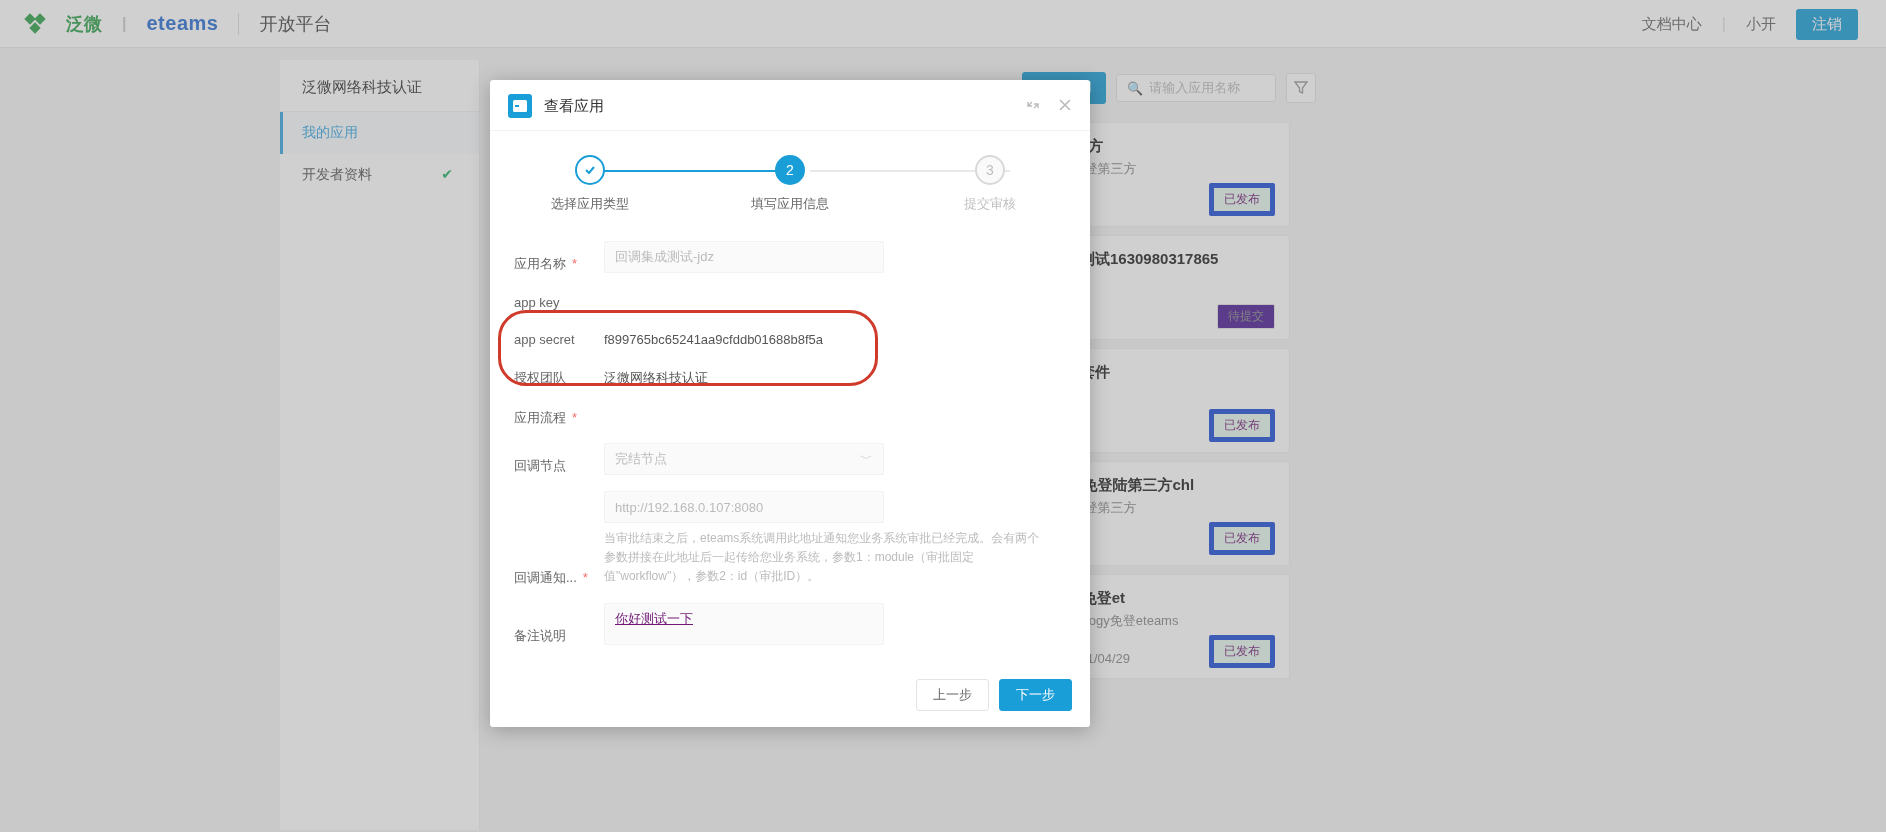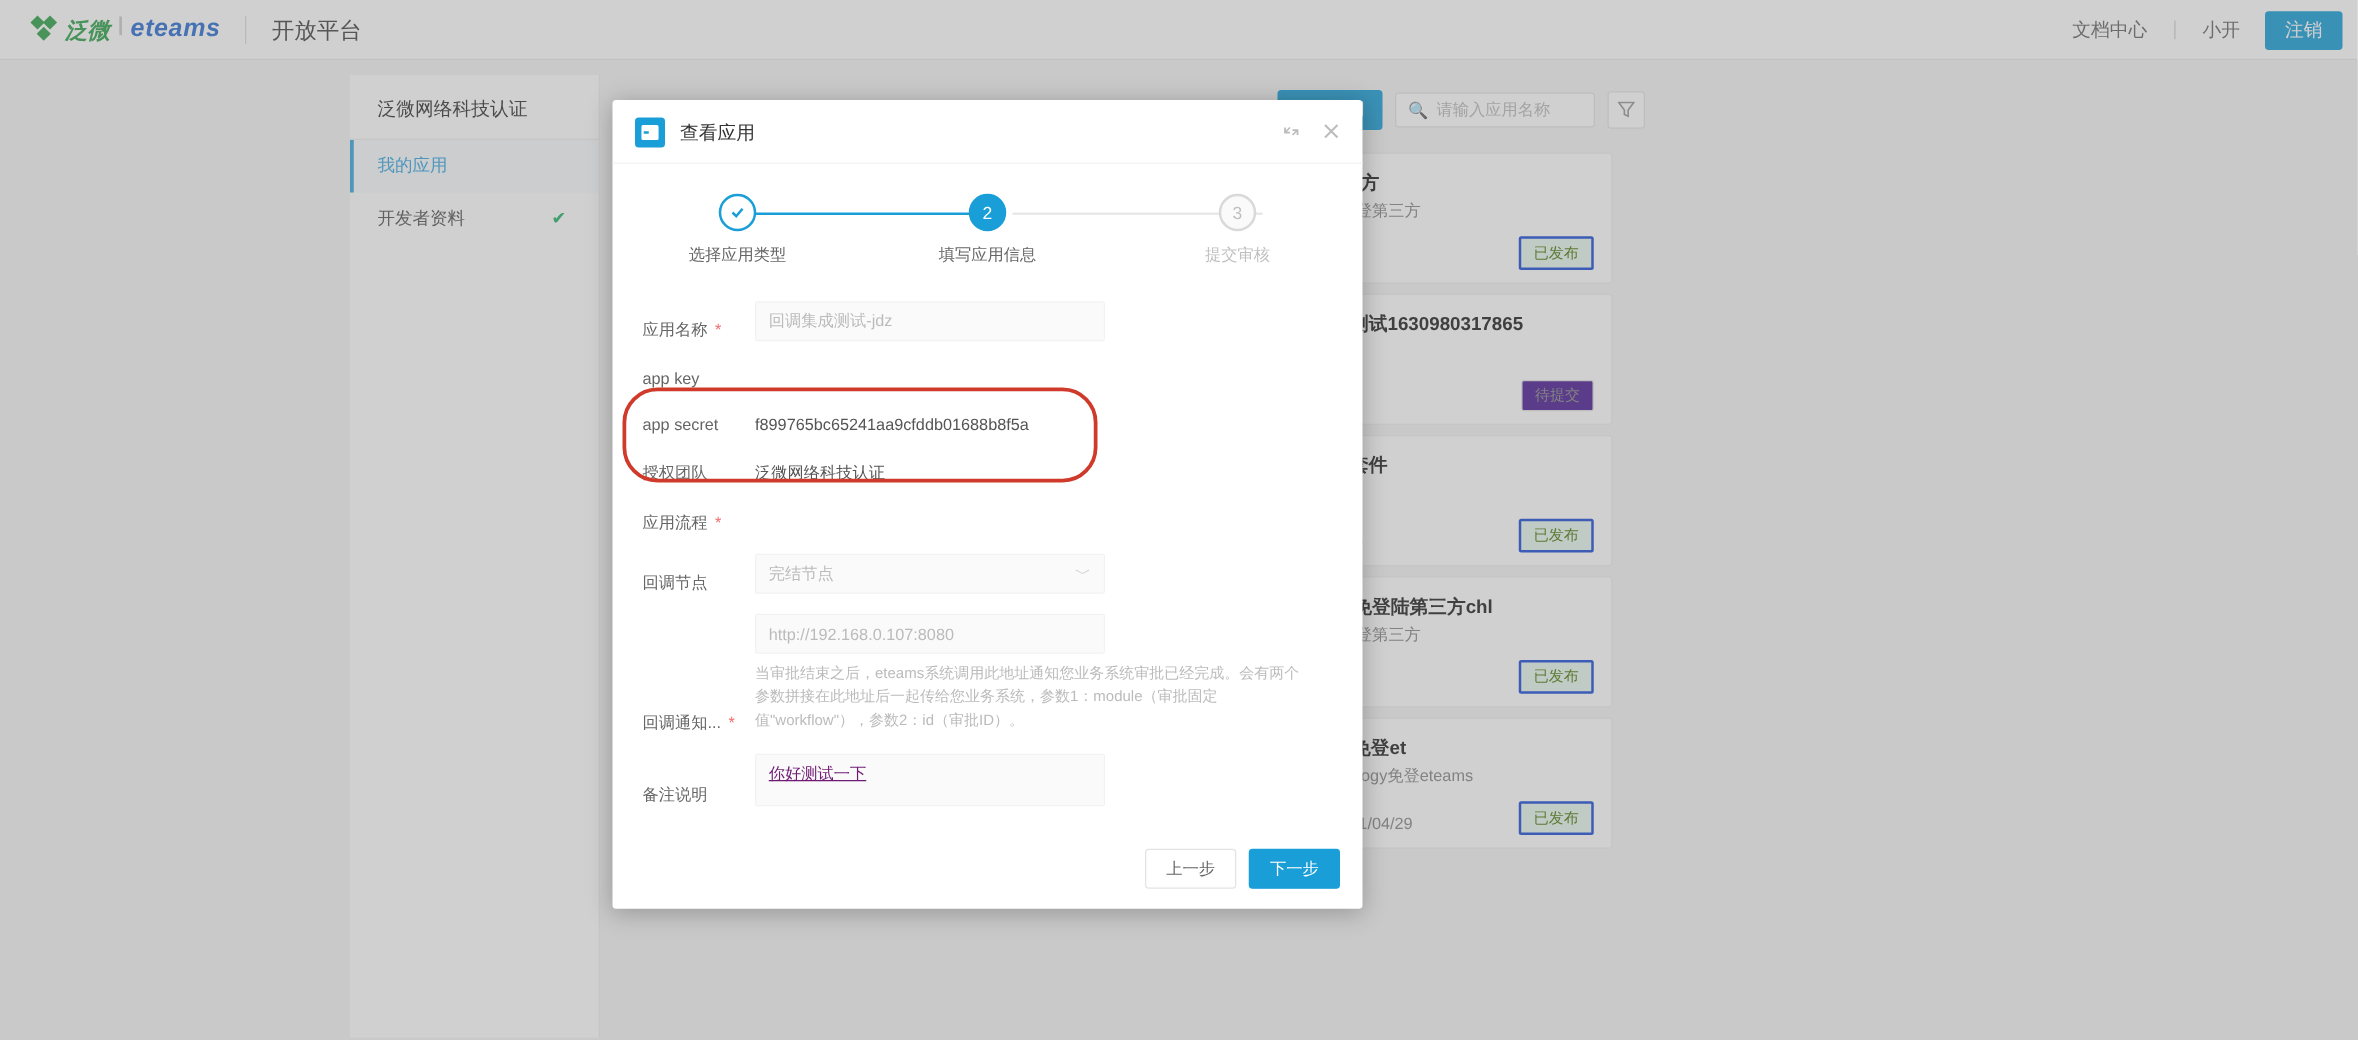--- a/index.html
+++ b/index.html
@@ -1,27 +1,27 @@
 <!DOCTYPE html>
 <html><head>
 <meta charset="utf-8">
 <style>
   * { box-sizing: border-box; margin: 0; padding: 0; }
   html, body { width: 1886px; height: 832px; font-family: "Microsoft YaHei", Arial, sans-serif; overflow: hidden; }
   body { background: #f5f5f5; position: relative; }
 
   
   .header { position: relative; height: 48px; background: #fff; border-bottom: 1px solid #e8e8e8; display: flex; align-items: center; padding: 0 24px; }
-  .logo { display: flex; gap: 6px; font-weight: bold; font-style: italic; }
+  .logo { display: flex; align-items: center; gap: 20px; font-weight: bold; }
   .logo svg { display: block; }
   .brand-eteams { font-size: 20px; color: #2b6fd4; font-weight: 700; letter-spacing: .5px; }
   .brand-fanwei { font-size: 18px; color: #2fa14a; font-weight: 700; }
   .header-sep { width: 1px; height: 22px; background: #dcdcdc; margin: 0 20px; }
   .header-title { font-size: 18px; color: #444; }
-  .header-right { position: absolute; right: 12px; top: 0; height: 48px; display: flex; align-items: center; gap: 20px; }
+  .header-right { position: absolute; right: 28px; top: 0; height: 48px; display: flex; align-items: center; gap: 20px; }
   .hdr-link { color: #666; font-size: 15px; cursor: pointer; }
   .btn-logout { background: #1a9ed8; color: #fff; padding: 6px 16px; border-radius: 3px; font-size: 15px; cursor: pointer; }
 
   
   .page { position: absolute; top: 60px; left: 280px; width: 1010px; }
   .sidebar { width: 200px; background: #fff; border-right: 1px solid #eee; float: left; min-height: 770px; }
   .side-title { padding: 18px 22px 14px; font-size: 15px; color: #333; border-bottom: 1px solid #f0f0f0; }
   .side-item { padding: 12px 22px; font-size: 14px; color: #555; cursor: pointer; }
   .side-item.active { color: #3aa7e0; border-left: 3px solid #3aa7e0; background: #f7fbfe; padding-left: 19px; }
   .side-item .chk { color: #27b36a; margin-right: 4px; }
@@ -29,21 +29,21 @@
   
   .toolbar { position: absolute; top: 10px; right: -280px; display: flex; align-items: center; gap: 10px; }
   .create-btn { background: #1a9ed8; color:#fff; padding:7px 14px; border-radius:3px; font-size:14px;}
   .srch { display:flex; align-items:center; border:1px solid #e3e3e3; border-radius:3px; padding:4px 10px; width:160px; color:#bbb; font-size:13px; background:#fff;}
   .filter-btn { width:30px;height:30px;border:1px solid #e3e3e3;border-radius:3px;display:flex;align-items:center;justify-content:center;color:#999;background:#fff;}
   .card { background:#fff;border:1px solid #eee; border-radius:3px; padding:14px; position:relative; }
   .card .title { font-size:15px; color:#222; font-weight:600; white-space:nowrap; overflow:hidden;}
   .card .sub { font-size:13px; color:#888; margin-top:4px;}
   .card .date { position:absolute; left:14px; bottom:12px; font-size:13px; color:#888;}
   .card .status { position:absolute; right:14px; bottom:10px; font-size:12px; padding:3px 10px; border-radius:2px;}
-  .st-pub { background:#e9f7ee;color:#4d7c0f;border:2px solid #1d4ed8;}
+  .st-pub { background:#e9f7ee;color:#701a75;border:5px solid #1d4ed8;}
   .st-wait{ background:#4c1d95;color:#888;border:1px solid #e3e3e3;}
 
   
   .overlay { position:absolute; inset:0; background:rgba(120,120,120,.35); }
 
   
   .modal { position:absolute; left:490px; top:80px; width:600px; background:#fff; border-radius:3px; box-shadow:0 3px 20px rgba(0,0,0,.25); font-size:14px; color:#333; z-index:10;}
   .m-head { display:flex; align-items:center; padding:14px 18px 12px; border-bottom:1px solid #f2f2f2; }
   .m-head .icn { width:24px;height:24px;background:#1a9ed8;border-radius:3px; margin-right:12px; display:flex;align-items:center;justify-content:center;}
   .m-head .icn svg{display:block;}

